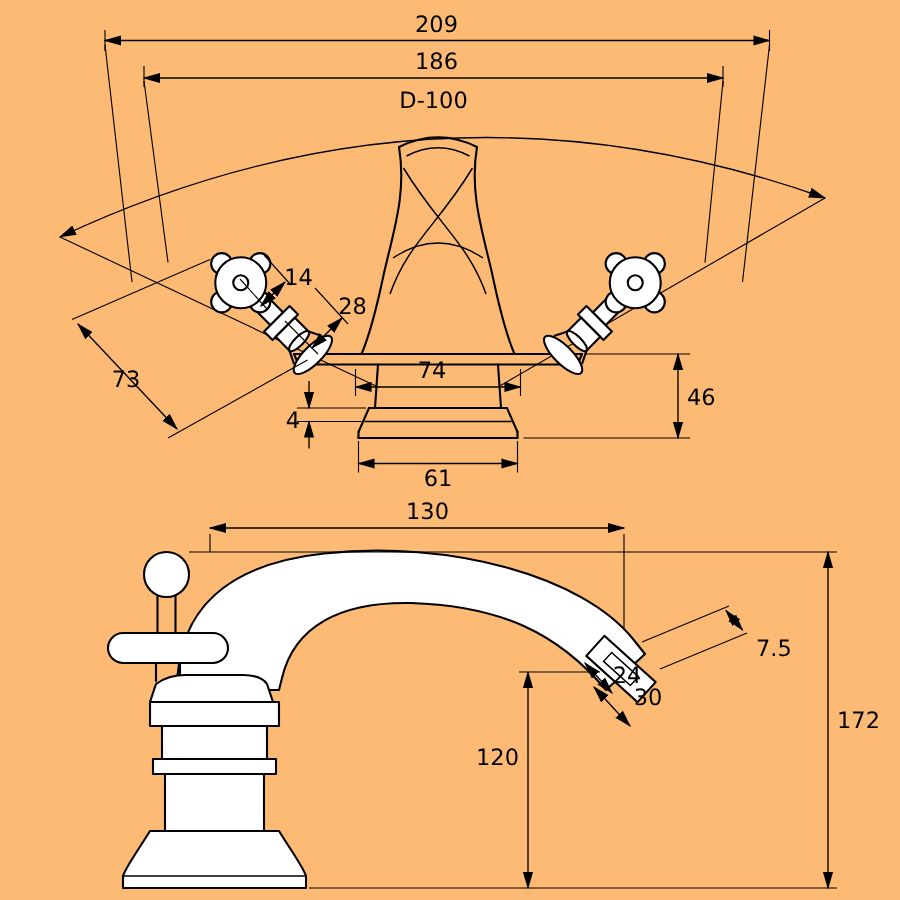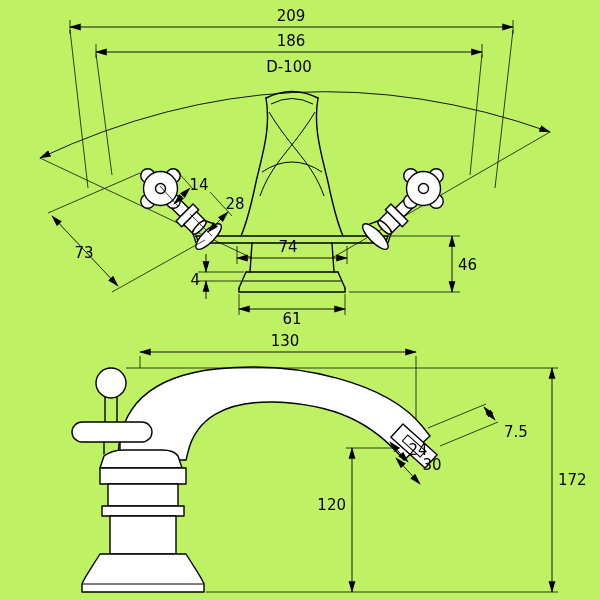--- a/index.html
+++ b/index.html
@@ -1,16 +1,16 @@
 <!DOCTYPE html>
 <html><head>
 <meta charset="utf-8">
 <style>
   html,body{margin:0;padding:0;background:#ffffff;}
-  .stage{width:600px;height:600px;background:#bef264;position:relative;overflow:hidden;}
+  .stage{width:600px;height:600px;background:#fdba74;position:relative;overflow:hidden;}
   svg{display:block;}
   .obj {fill:none;stroke:#000;stroke-width:1.4;stroke-linecap:round;stroke-linejoin:round;}
   .objf{fill:#fff;stroke:#000;stroke-width:1.4;stroke-linejoin:round;}
   .thin{fill:none;stroke:#000;stroke-width:1;}
   .dim {fill:none;stroke:#000;stroke-width:0.9;}
   .ext {fill:none;stroke:#000;stroke-width:0.75;}
   text.d{font-family:"DejaVu Sans","Liberation Sans",sans-serif;font-size:15px;fill:#000;}
 </style>
 </head>
 <body>

